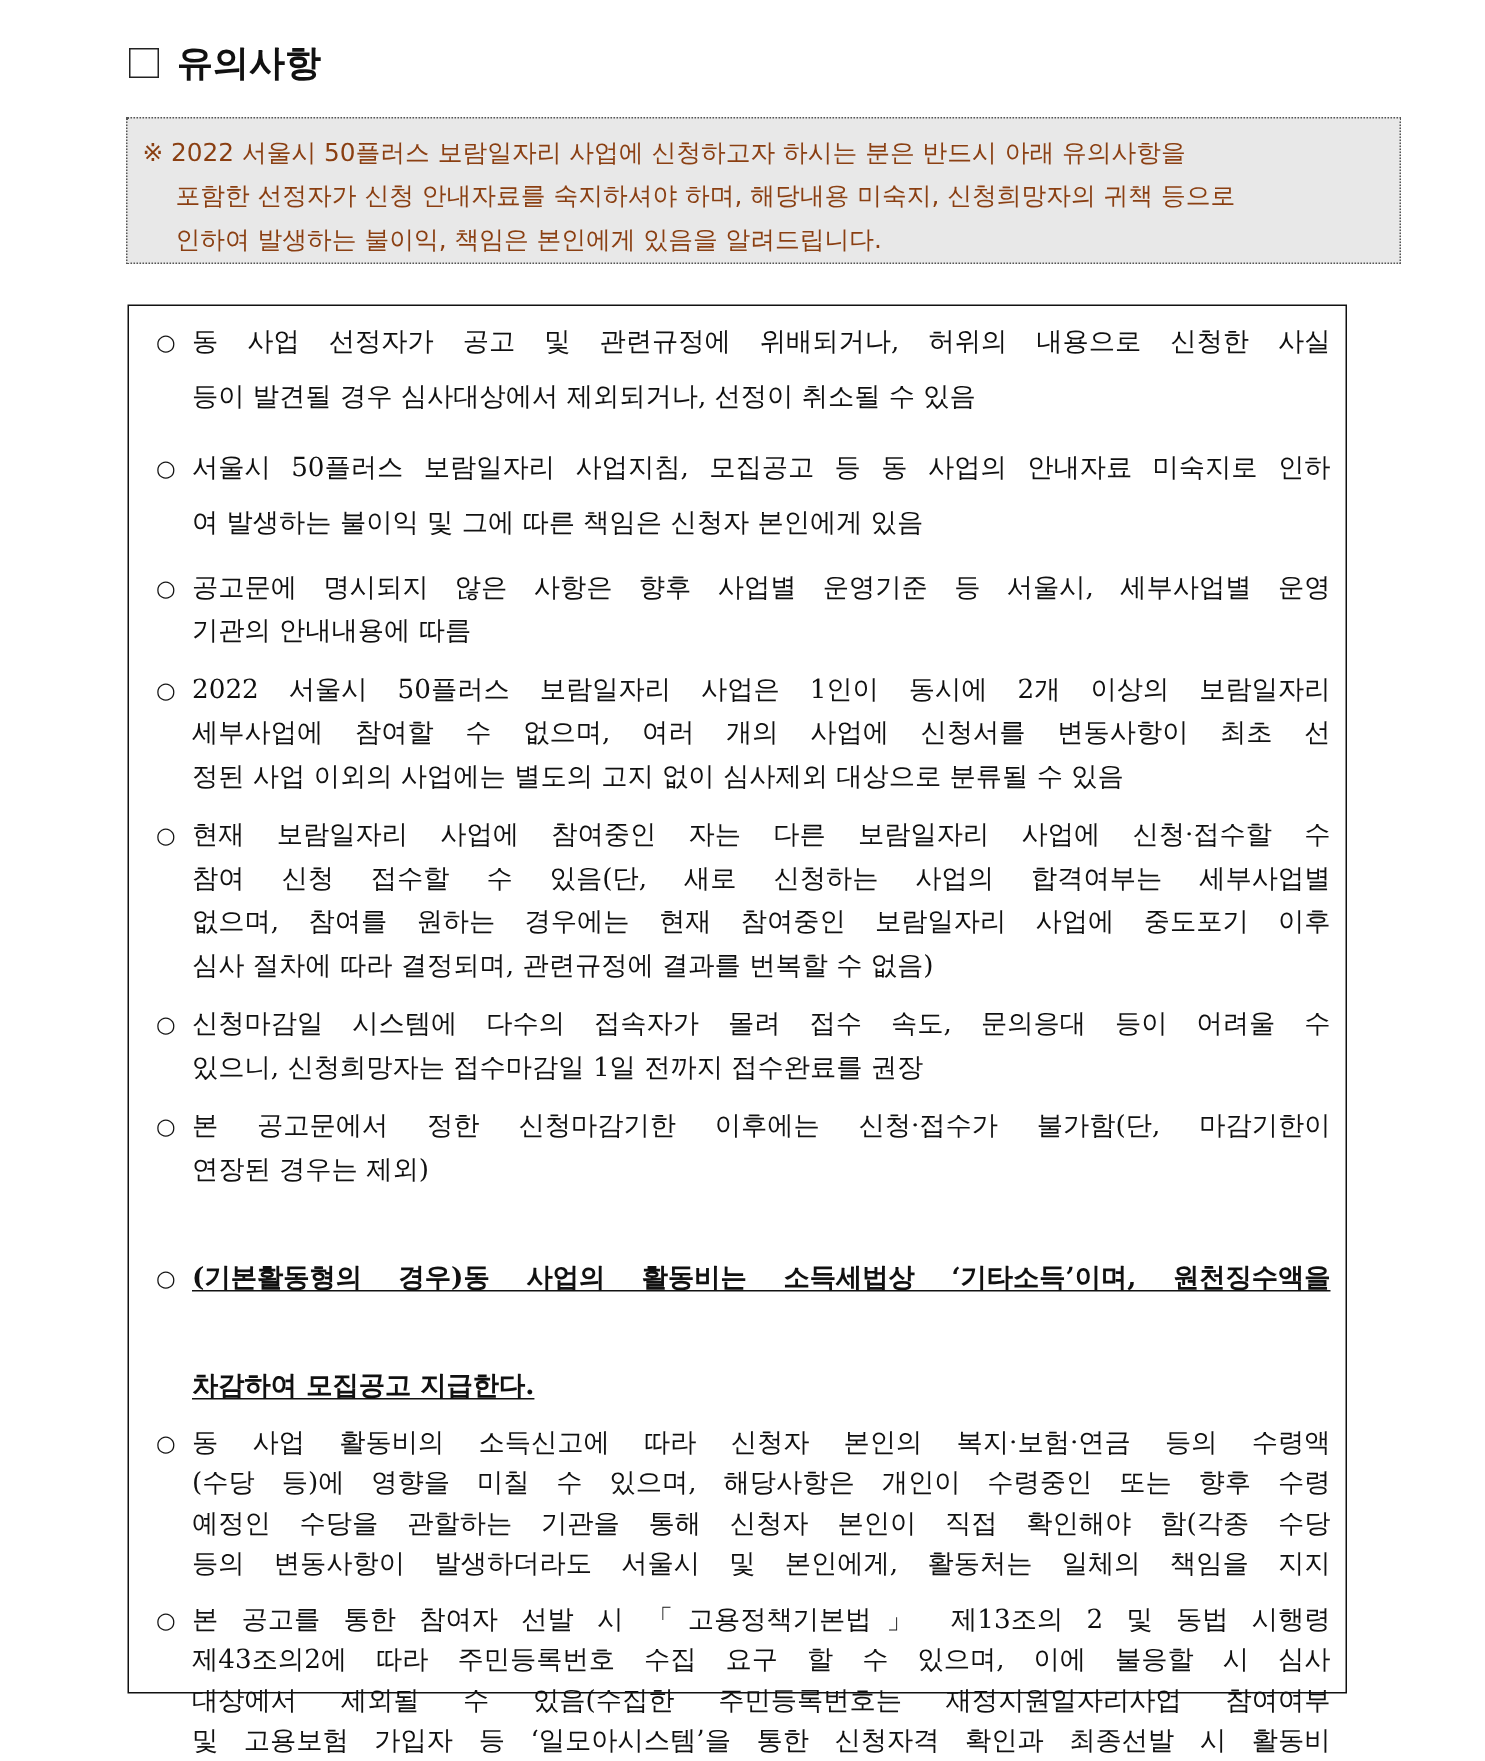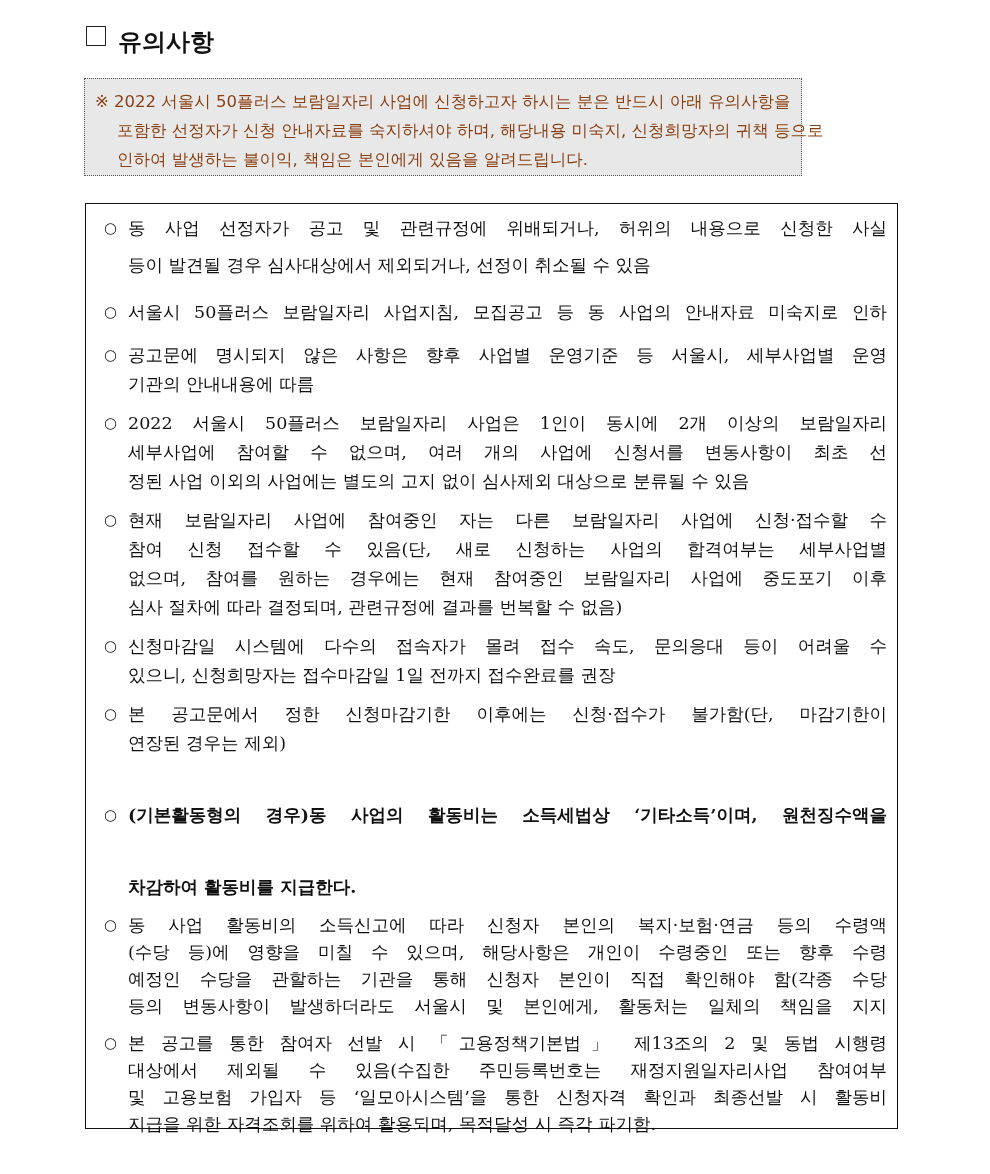--- a/index.html
+++ b/index.html
@@ -13,41 +13,41 @@
       position: relative;
       overflow: hidden;
       font-family: "DejaVu Serif", "Liberation Serif", serif;
       color: #111;
     }
     .heading {
       position: absolute;
       left: 86px;
       top: 26px;
       display: flex;
-      align-items: flex-start;
+      align-items: center;
       gap: 12px;
     }
     .heading .box {
       width: 20px;
       height: 20px;
       border: 1.5px solid #222;
       box-sizing: border-box;
     }
     .heading .title {
       font-family: "DejaVu Sans", "Liberation Sans", sans-serif;
       font-weight: bold;
       font-size: 24px;
       letter-spacing: 0px;
       color: #111;
     }
     .notice {
       position: absolute;
       left: 84px;
       top: 78px;
-      width: 718px;
+      width: 850px;
       height: 98px;
       box-sizing: border-box;
       background: #e8e8e8;
       border: 1px dotted #555;
       padding: 8px 10px 0 10px;
       font-family: "DejaVu Sans", "Liberation Sans", sans-serif;
       font-size: 16.5px;
       line-height: 29px;
       color: #8a3f12;
     }
@@ -86,20 +86,21 @@
       white-space: nowrap;
       text-align: justify;
       text-align-last: justify;
       display: block;
     }
     .item .ln.last {
       text-align-last: left;
     }
     .item.bold .ln {
       font-weight: bold;
+      text-decoration: underline;
       text-underline-offset: 3px;
       margin-top: 43px;
     }
     .lh-37 { line-height: 37px; }
     .lh-29 { line-height: 29px; }
     .lh-27 { line-height: 27px; }
   </style>
 </head>
 <body>
 
@@ -121,20 +122,21 @@
     <div class="lines">
       <span class="ln">동 사업 선정자가 공고 및 관련규정에 위배되거나, 허위의 내용으로 신청한 사실</span>
       <span class="ln last">등이 발견될 경우 심사대상에서 제외되거나, 선정이 취소될 수 있음</span>
     </div>
   </div>
 
   <div class="item lh-37">
     <span class="bullet">○</span>
     <div class="lines">
       <span class="ln">서울시 50플러스 보람일자리 사업지침, 모집공고 등 동 사업의 안내자료 미숙지로 인하</span>
+      <span class="ln last">여 발생하는 불이익 및 그에 따른 책임은 신청자 본인에게 있음</span>
     </div>
   </div>
 
   <div class="item lh-29">
     <span class="bullet">○</span>
     <div class="lines">
       <span class="ln">공고문에 명시되지 않은 사항은 향후 사업별 운영기준 등 서울시, 세부사업별 운영</span>
       <span class="ln last">기관의 안내내용에 따름</span>
     </div>
   </div>
@@ -171,37 +173,38 @@
     <div class="lines">
       <span class="ln">본 공고문에서 정한 신청마감기한 이후에는 신청·접수가 불가함(단, 마감기한이</span>
       <span class="ln last">연장된 경우는 제외)</span>
     </div>
   </div>
 
   <div class="item bold lh-29">
     <span class="bullet">○</span>
     <div class="lines">
       <span class="ln">(기본활동형의 경우)동 사업의 활동비는 소득세법상 ‘기타소득’이며, 원천징수액을</span>
-      <span class="ln last">차감하여 활동비를 지급한다.</span>
+      <span class="ln last">차감하여 모집공고 지급한다.</span>
     </div>
   </div>
 
   <div class="item lh-27">
     <span class="bullet">○</span>
     <div class="lines">
       <span class="ln">동 사업 활동비의 소득신고에 따라 신청자 본인의 복지·보험·연금 등의 수령액</span>
       <span class="ln">(수당 등)에 영향을 미칠 수 있으며, 해당사항은 개인이 수령중인 또는 향후 수령</span>
       <span class="ln">예정인 수당을 관할하는 기관을 통해 신청자 본인이 직접 확인해야 함(각종 수당</span>
       <span class="ln">등의 변동사항이 발생하더라도 서울시 및 본인에게, 활동처는 일체의 책임을 지지</span>
     </div>
   </div>
 
   <div class="item lh-27">
     <span class="bullet">○</span>
     <div class="lines">
       <span class="ln">본 공고를 통한 참여자 선발 시 「고용정책기본법」 제13조의 2 및 동법 시행령</span>
+      <span class="ln">제43조의2에 따라 주민등록번호 수집 요구 할 수 있으며, 이에 불응할 시 심사</span>
       <span class="ln">대상에서 제외될 수 있음(수집한 주민등록번호는 재정지원일자리사업 참여여부</span>
       <span class="ln">및 고용보험 가입자 등 ‘일모아시스템’을 통한 신청자격 확인과 최종선발 시 활동비</span>
       <span class="ln last">지급을 위한 자격조회를 위하여 활용되며, 목적달성 시 즉각 파기함.</span>
     </div>
   </div>
 
 </div>
 
 </body></html>

